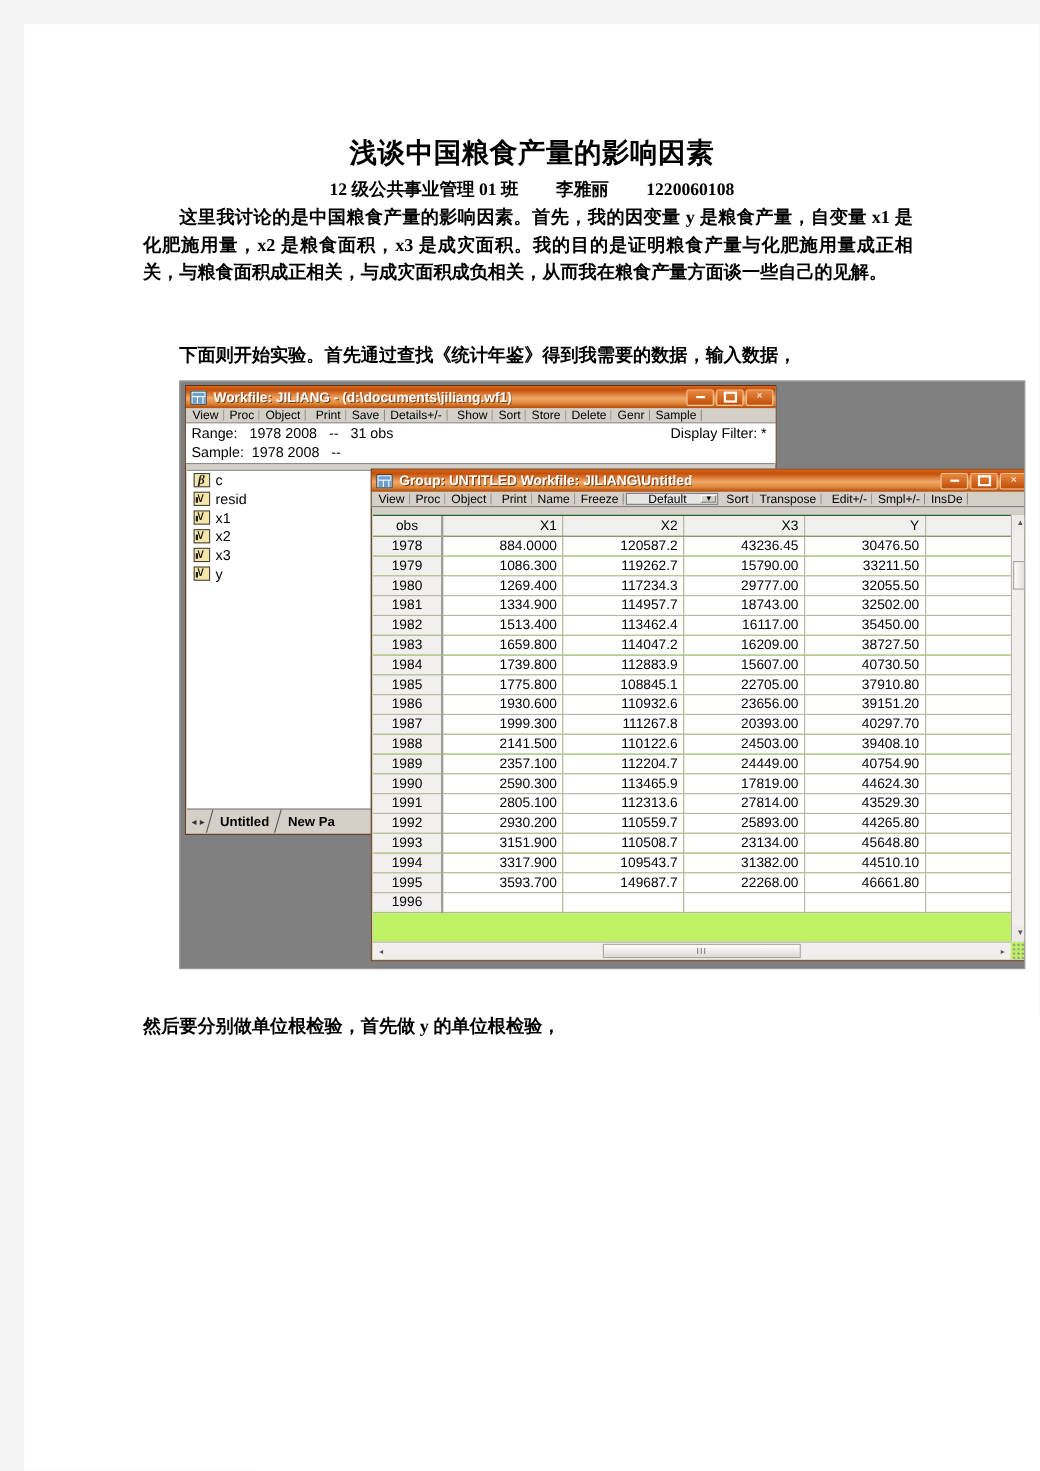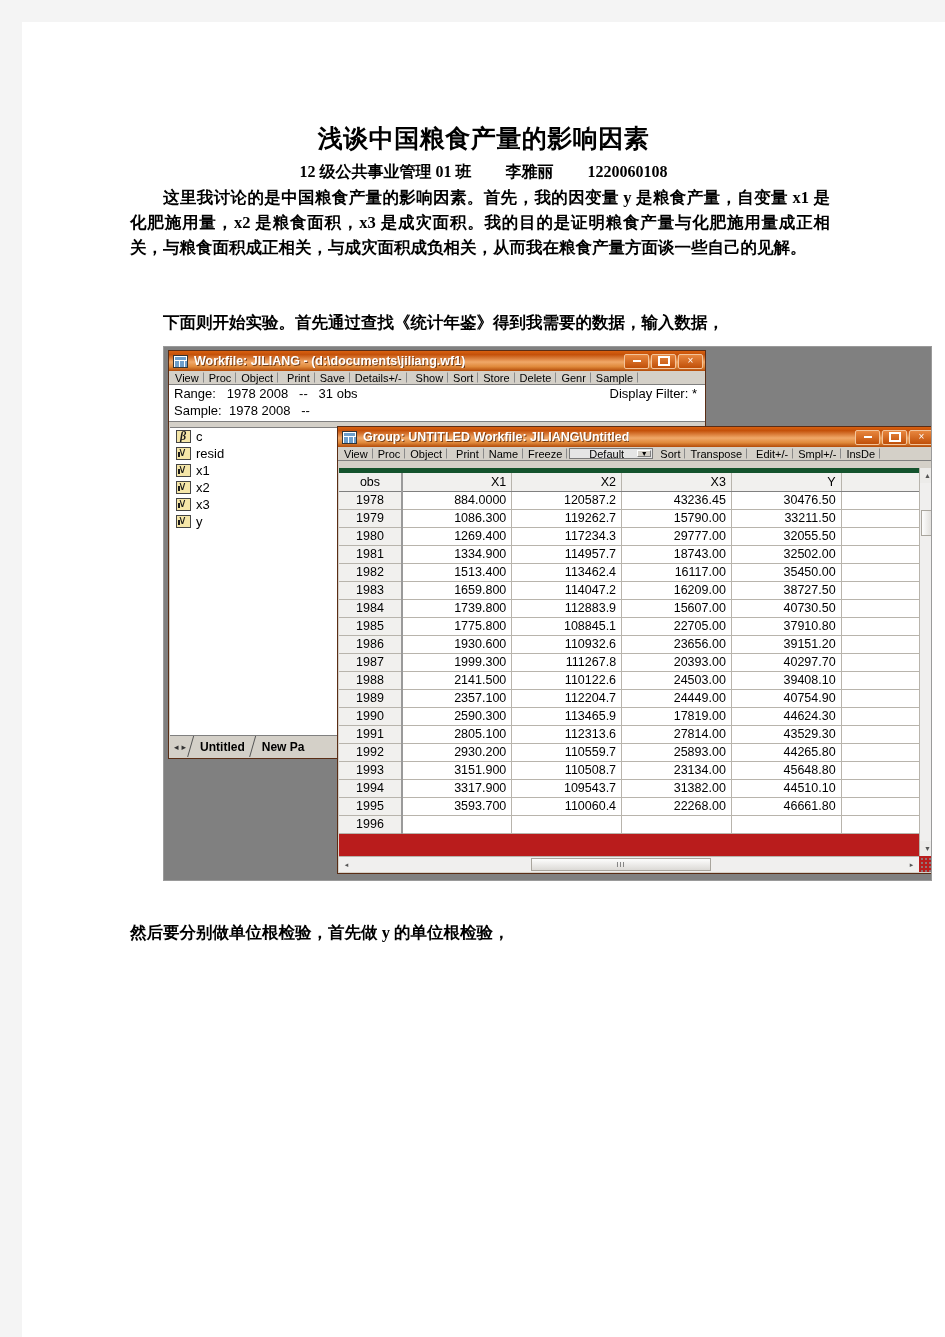--- a/index.html
+++ b/index.html
@@ -279,23 +279,23 @@
     display:flex; align-items:center; justify-content:center;
     font-size: 7px; color:#000;
     box-sizing:border-box;
   }
 
   
   .grid-wrap {
     position: absolute;
     left: 1px; right: 1px;
     top: 41px; bottom: 1px;
-    background: #b91c1c;
-    overflow: hidden;
-    border-top: 5px solid #14532d;
+    background: #bef264;
+    overflow: hidden;
+    border-top: 1px solid #14532d;
   }
   table.grid {
     border-collapse: collapse;
     table-layout: fixed;
     width: 583px;
     font-family: "Liberation Sans", sans-serif;
   }
   table.grid th, table.grid td {
     border: 1px solid #b8b4ac;
     border-top: none;
@@ -363,21 +363,21 @@
   .hscroll .hbtn {
     position: absolute; top: 0; bottom: 0;
     width: 15px;
     display:flex; align-items:center; justify-content:center;
     font-size: 7px; color: #555;
   }
   .hscroll .hbtn.left { left: 0; }
   .hscroll .hbtn.right { right: 0; }
   .hscroll .hthumb {
     position: absolute;
-    left: 192px; top: 1px; bottom: 1px;
+    left: 209px; top: 1px; bottom: 1px;
     width: 180px;
     background: linear-gradient(to bottom,#fdfdfd,#dcdad6);
     border: 1px solid #a9a59d;
     box-sizing: border-box;
     display:flex; align-items:center; justify-content:center;
     font-size: 8px; color:#666;
     letter-spacing: 1px;
   }
   .resize-grip {
     position: absolute;
@@ -686,21 +686,21 @@
                   <td class="obs">1994</td>
                   <td>3317.900</td>
                   <td>109543.7</td>
                   <td>31382.00</td>
                   <td>44510.10</td>
                   <td></td>
                 </tr>
               <tr>
                   <td class="obs">1995</td>
                   <td>3593.700</td>
-                  <td>110060.4</td>
+                  <td>149687.7</td>
                   <td>22268.00</td>
                   <td>46661.80</td>
                   <td></td>
                 </tr>
               <tr>
                   <td class="obs">1996</td>
                   <td></td>
                   <td></td>
                   <td></td>
                   <td></td>

